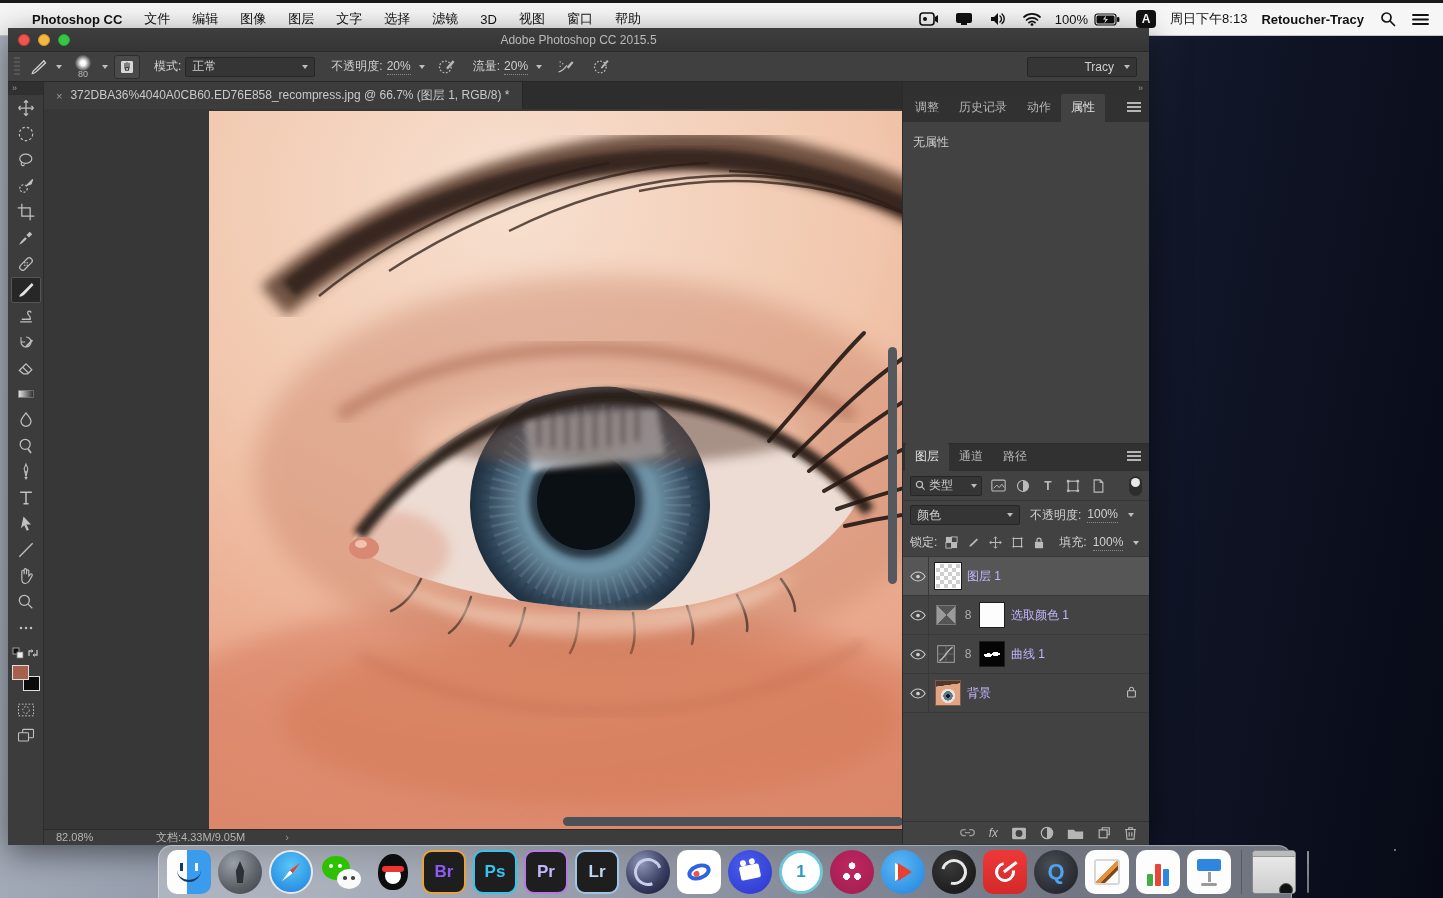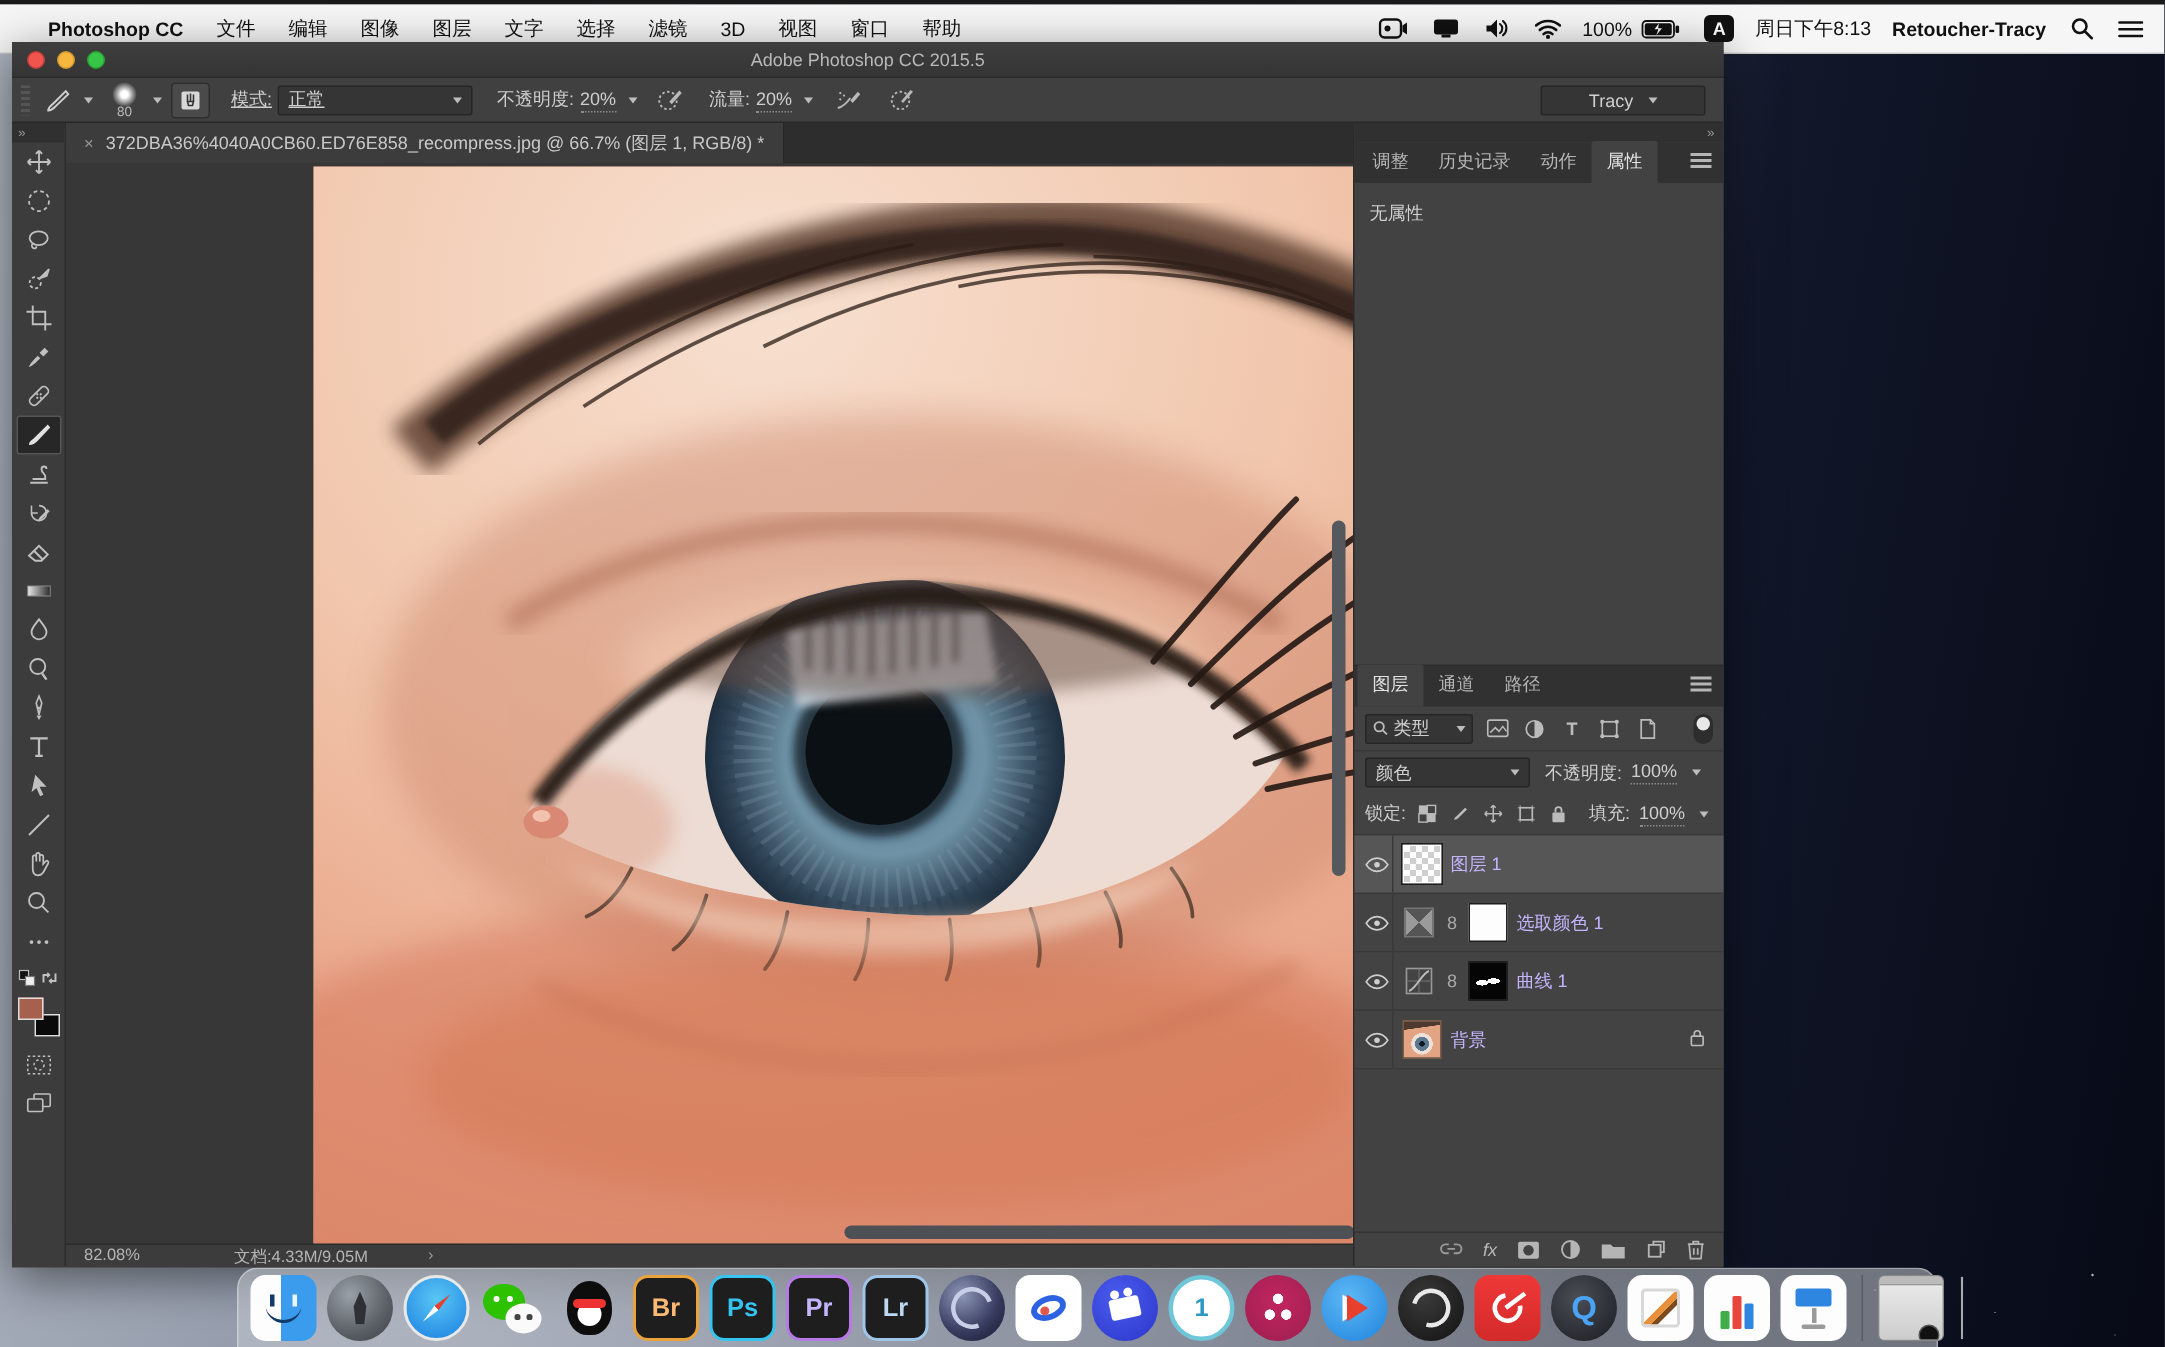--- a/index.html
+++ b/index.html
@@ -38,21 +38,21 @@
   .chev{width:0;height:0;border-left:3.5px solid transparent;border-right:3.5px solid transparent;border-top:4px solid #bdbdbd;display:inline-block;margin-left:4px;}
   .opt-group{display:flex;align-items:center;gap:4px;}
   .brushprev{position:relative;width:30px;height:28px;display:flex;flex-direction:column;align-items:center;justify-content:center;}
   .brushdot{width:16px;height:16px;border-radius:50%;background:radial-gradient(circle,#fff 0 20%,rgba(255,255,255,.25) 60%,transparent 75%);}
   .brushsize{font-size:9px;color:#bbb;line-height:7px;}
   .tbtn{width:26px;height:24px;border-radius:3px;display:flex;align-items:center;justify-content:center;background:#4a4a4a;border:1px solid #2e2e2e;}
   .dropdown{background:#353535;border:1px solid #262626;border-radius:2px;height:20px;display:flex;align-items:center;padding:0 6px;gap:6px;}
   .dd-mode{width:130px;justify-content:space-between;}
   .scrub{border-bottom:1px dotted #8a8a8a;padding-bottom:1px;}
   .opt-spacer{flex:1;}
-  .dd-ws{width:110px;justify-content:center;margin-right:6px;}
+  .dd-ws{width:110px;justify-content:flex-end;margin-right:6px;}
   .oi{opacity:.85}
 
   
   .mainrow{display:flex;height:762px;}
   
   .toolcol{width:36px;background:#3c3c3c;border-right:1px solid #2c2c2c;display:flex;flex-direction:column;align-items:center;}
   .toolhead{width:100%;height:13px;background:#303030;color:#999;font-size:9px;text-align:left;padding-left:4px;line-height:13px;}
   .t{width:30px;height:26px;display:flex;align-items:center;justify-content:center;position:relative;}
   .t svg{display:block;}
   .t.sel{background:#272727;border:1px solid #555;border-radius:2px;}
@@ -128,21 +128,21 @@
   .d-wechat{background:transparent;}
   .d-bub1{position:absolute;left:2px;top:6px;width:28px;height:24px;background:#2dc100;border-radius:50% 50% 46% 54%;}
   .d-bub1::after{content:"";position:absolute;left:7px;top:8px;width:4px;height:4px;border-radius:50%;background:#fff;box-shadow:9px 0 0 #fff;}
   .d-bub2{position:absolute;right:3px;bottom:5px;width:24px;height:20px;background:#fafafa;border-radius:50%;}
   .d-bub2::after{content:"";position:absolute;left:6px;top:7px;width:3.5px;height:3.5px;border-radius:50%;background:#444;box-shadow:8px 0 0 #444;}
   .d-qq{background:transparent;}
   .d-qqbody{width:30px;height:36px;background:#0d0d0d;border-radius:50% 50% 45% 45%;position:relative;}
   .d-qqbody::before{content:"";position:absolute;left:7px;top:14px;width:16px;height:16px;background:#fff;border-radius:50%;}
   .d-qqbody::after{content:"";position:absolute;left:4px;top:12px;width:22px;height:6px;background:#e33;border-radius:3px;}
   .d-adobe{background:#1e1e1e;border:2.5px solid;}
-  .d-br{border-color:#e8a33d;color:#fdba74;}
+  .d-br{border-color:#e8a33d;color:#8b5cf6;}
   .d-ps{border-color:#35c4f0;color:#35c4f0;}
   .d-pr{border-color:#b57ae6;color:#c4b5fd;}
   .d-lr{border-color:#9fc6e8;color:#bcd9f2;}
   .d-c4d{background:radial-gradient(circle at 35% 30%,#8f98b8,#3a3f63 55%,#14162b);}
   .d-c4d::after{content:"";width:22px;height:22px;border:3px solid #c8cde8;border-right-color:transparent;border-radius:50%;transform:rotate(25deg);}
   .d-baidu{background:#fff;}
   .d-knot{width:24px;height:16px;border:4px solid #2d63e2;border-radius:50%;transform:rotate(-20deg);position:relative;}
   .d-knot::after{content:"";position:absolute;left:2px;top:2px;width:6px;height:6px;background:#e4574d;border-radius:50%;}
   .d-videoapp{background:radial-gradient(circle at 40% 35%,#4a5df0,#2b35c8);}
   .d-clapper{width:20px;height:14px;background:#fff;border-radius:2px;position:relative;transform:rotate(-12deg);}
@@ -268,21 +268,21 @@
       <span class="brushdot"></span>
       <span class="brushsize">80</span>
     </span>
     <span class="chev" style="margin-left:-2px;"></span>
     <span class="tbtn">
           <svg width="16" height="16" viewBox="0 0 24 24">
             <rect x="3" y="3" width="18" height="18" rx="2" fill="#d8d8d8"></rect>
             <path d="M9 6v7M12 5v8M15 6v7M9 13h6l-1 4h-4z" stroke="#333" stroke-width="1.6" fill="none"></path>
           </svg>
         </span>
-    <span class="opt-group" style="margin-left:8px;text-decoration:underline;">
+    <span class="opt-group" style="margin-left:8px;">
       <span>模式:</span>
       <span class="dropdown dd-mode">
         <span>正常</span>
         <span class="chev"></span>
       </span>
     </span>
     <span class="opt-group" style="margin-left:10px;">
       <span>不透明度:</span>
       <span class="scrub">20%</span>
       <span class="chev"></span>

